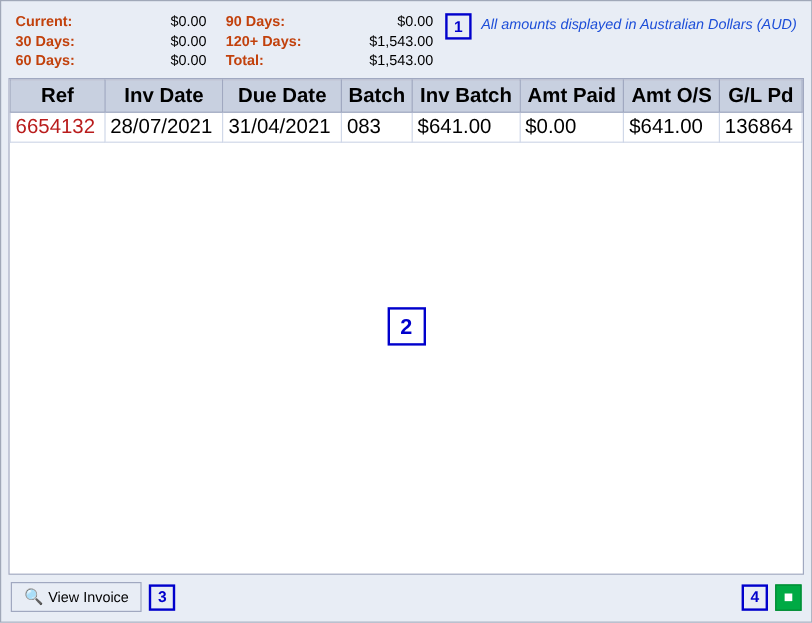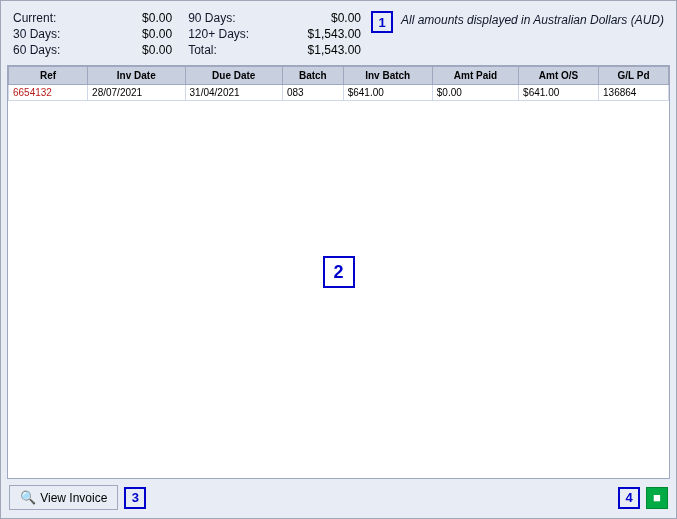--- a/index.html
+++ b/index.html
@@ -28,22 +28,22 @@
       padding: 4px 6px;
       background: #e8edf5;
     }
     .summary-grid {
       display: grid;
       grid-template-columns: auto auto auto auto;
       gap: 2px 16px;
       flex: 1;
     }
     .summary-label {
-      font-weight: normal;
-      color: #0f172a;
+      font-weight: bold;
+      color: #c2410c;
       white-space: nowrap;
     }
     .summary-value {
       text-align: right;
       color: #000;
       min-width: 55px;
     }
     .notice-box {
       display: flex;
       align-items: flex-start;
@@ -56,36 +56,36 @@
       font-size: 13px;
       width: 22px;
       height: 22px;
       display: flex;
       align-items: center;
       justify-content: center;
       margin-right: 8px;
       flex-shrink: 0;
     }
     .notice-text {
-      color: #0f172a;
+      color: #1d4ed8;
       font-style: italic;
       font-size: 12px;
       padding-top: 2px;
     }
     .table-container {
       flex: 1;
       border: 1px solid #a0a8c0;
       background: #ffffff;
       overflow: hidden;
       position: relative;
     }
     table {
       width: 100%;
       border-collapse: collapse;
-      font-size: 10px;
+      font-size: 17px;
     }
     thead tr {
       background: #c8d0e0;
     }
     thead th {
       border: 1px solid #a0a8c0;
       padding: 3px 4px;
       text-align: center;
       font-weight: bold;
       color: #000;

